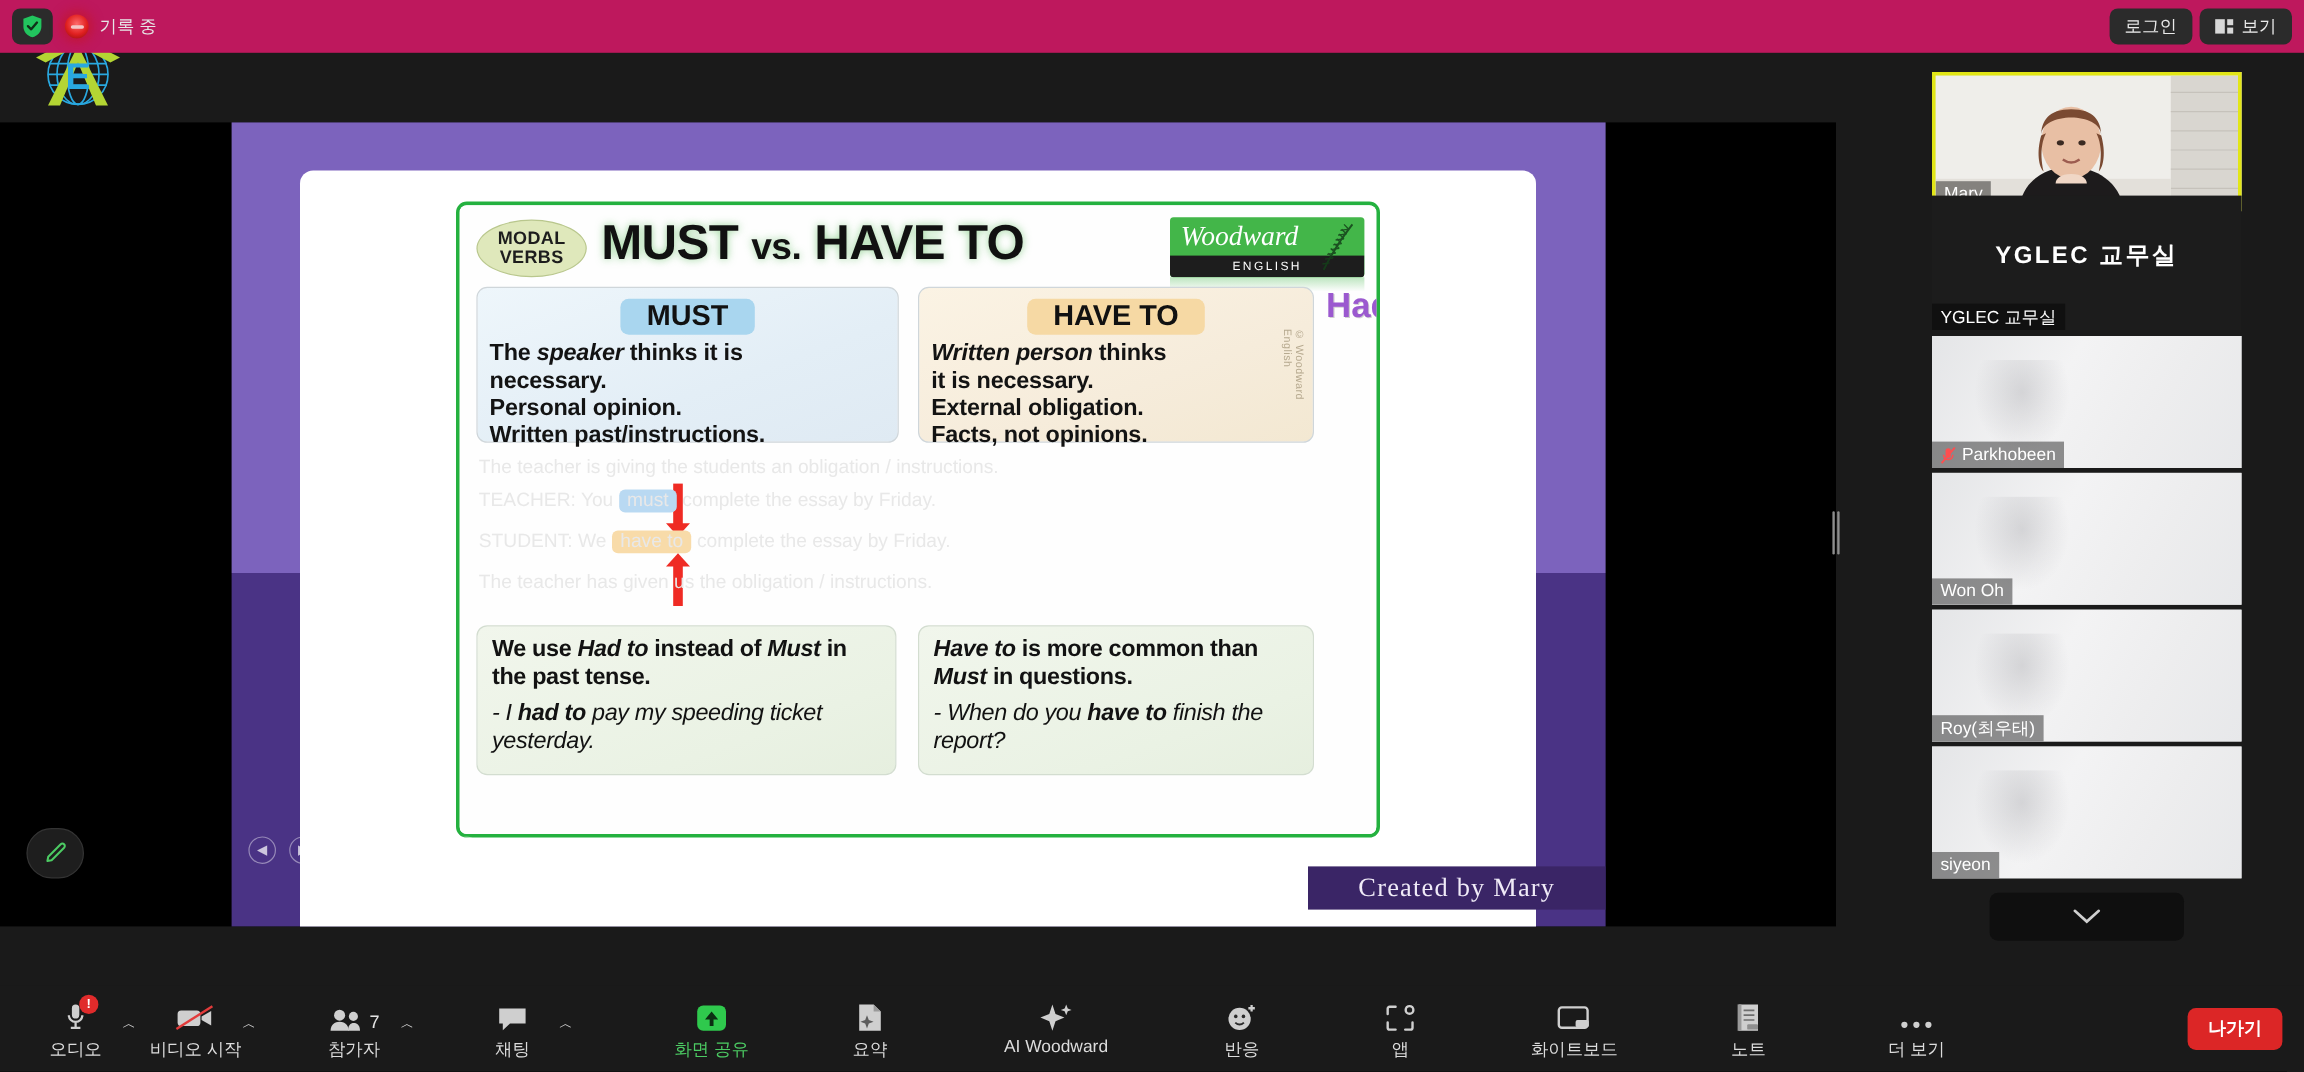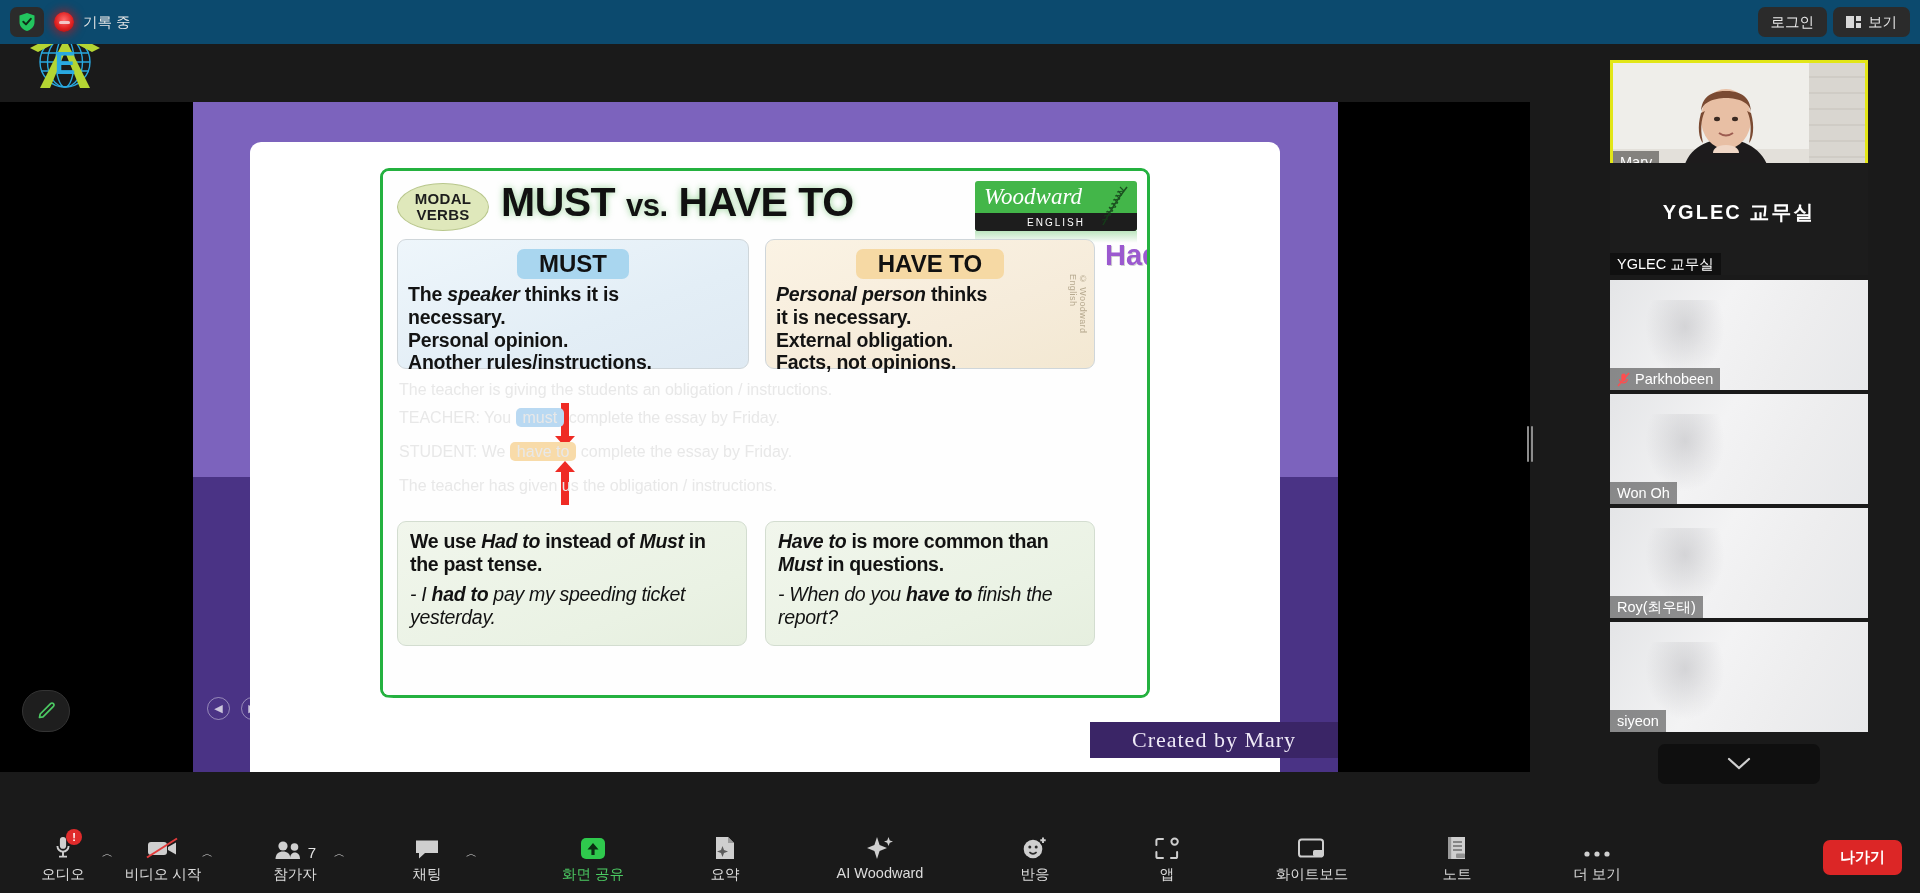--- a/index.html
+++ b/index.html
@@ -7,21 +7,21 @@
   body {
     background:#1a1a1a;
     font-family:"Liberation Sans", sans-serif;
     color:#e8e8e8;
     position:relative;
   }
 
   
   #topbar{
     position:absolute; top:0; left:0; width:1920px; height:44px;
-    background:#0c4a6e; display:flex; align-items:center; z-index:40;
+    background:#be185d; display:flex; align-items:center; z-index:40;
   }
   .tb-left{ display:flex; align-items:center; gap:10px; padding-left:10px; }
   .shield-btn{
     width:34px;height:30px;border-radius:7px;background:#2b2b2b;
     display:flex;align-items:center;justify-content:center;
   }
   .rec-wrap{display:flex;align-items:center;gap:9px;}
   .rec-dot{
     width:20px;height:20px;border-radius:50%;
     background:radial-gradient(circle at 50% 40%, #ff6b6b 0%, #e02020 55%, #8f0c0c 100%);
@@ -374,28 +374,28 @@
           </div>
           <div class="ww-ref"></div>
         </div>
 
         <div class="defbox" id="def-must">
           <span class="chip" id="chip-must">MUST</span>
           <p>
             <span>The </span><i>speaker</i><span> thinks it is</span><br>
             <span>necessary.</span><br>
             <span>Personal opinion.</span><br>
-            <span>Another rules/instructions.</span>
+            <span>Written past/instructions.</span>
           </p>
         </div>
 
         <div class="defbox" id="def-have">
           <span class="chip" id="chip-have">HAVE TO</span>
           <p>
-            <i>Personal person</i><span> thinks</span><br>
+            <i>Written person</i><span> thinks</span><br>
             <span>it is necessary.</span><br>
             <span>External obligation.</span><br>
             <span>Facts, not opinions.</span>
           </p>
           <span class="wm-vert">© Woodward English</span>
         </div>
 
         <div id="hadto">
           <span>Had to</span>
         </div>

